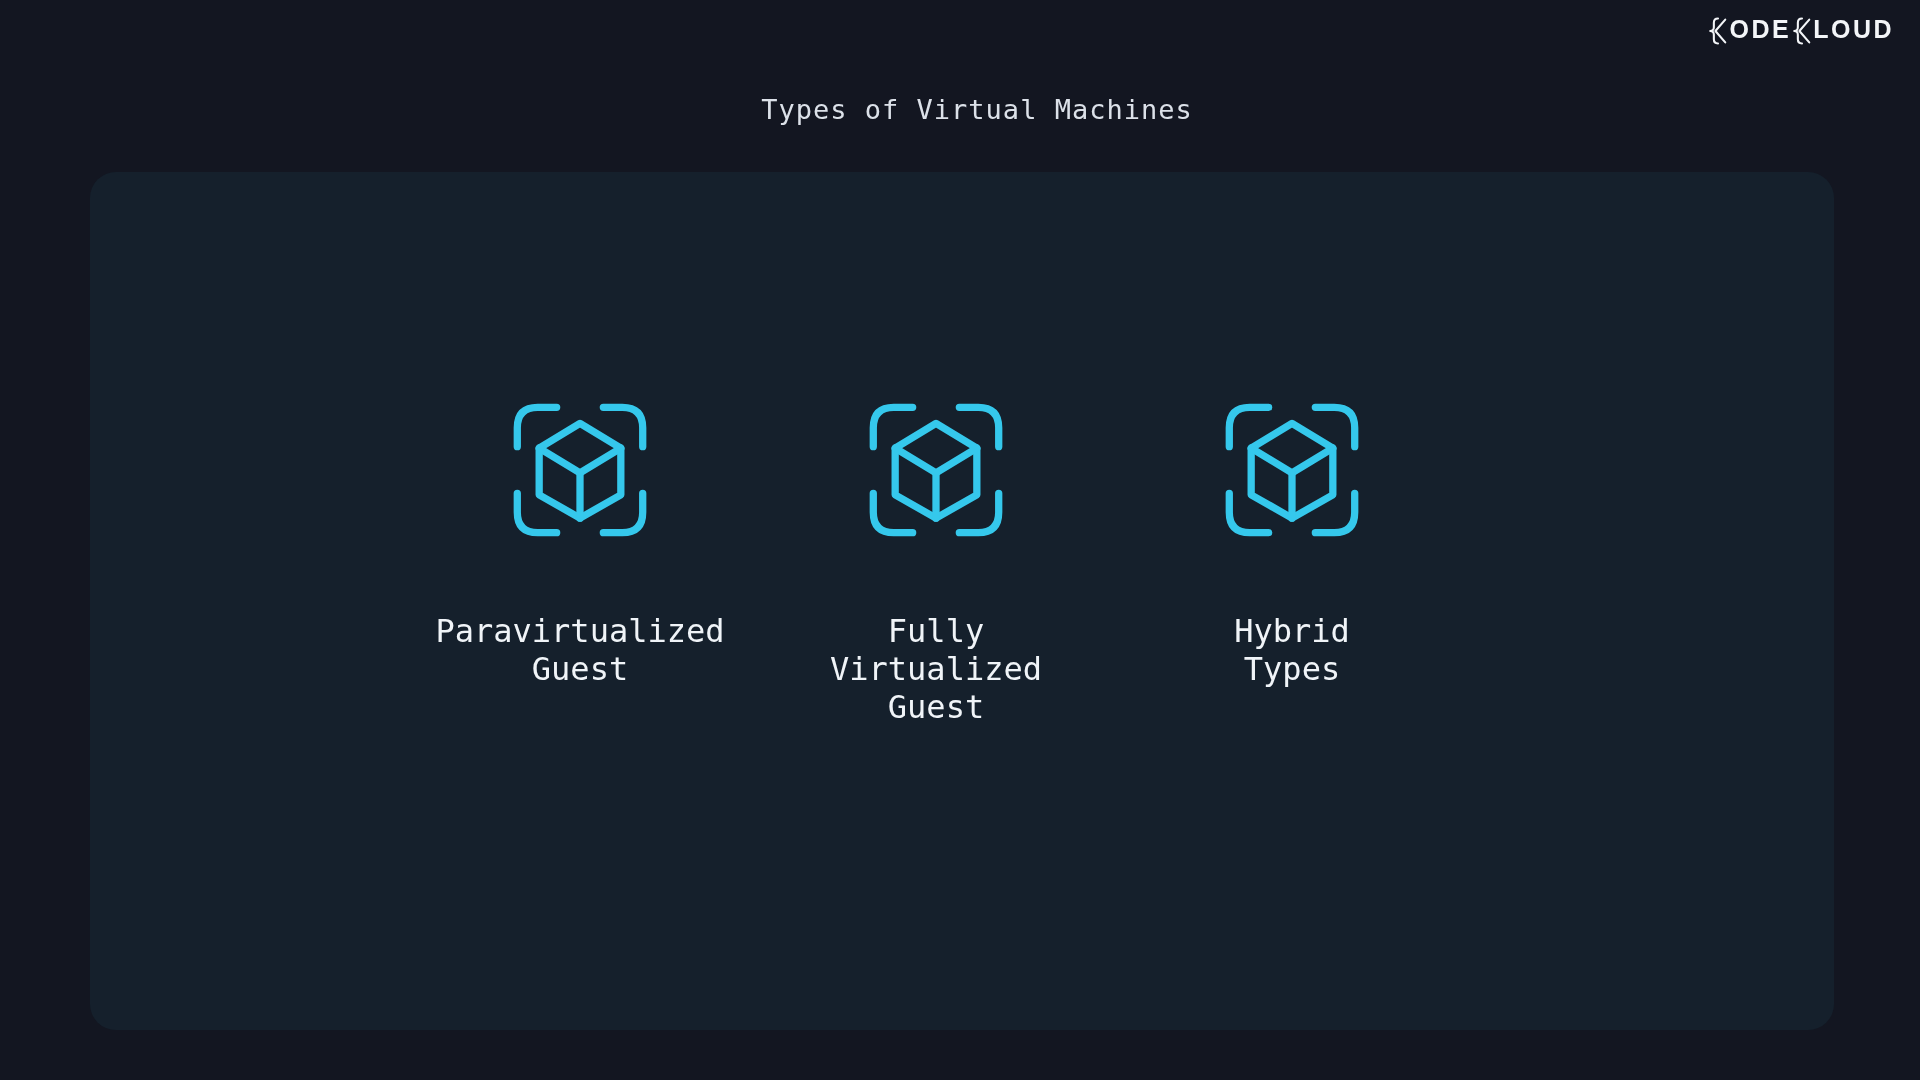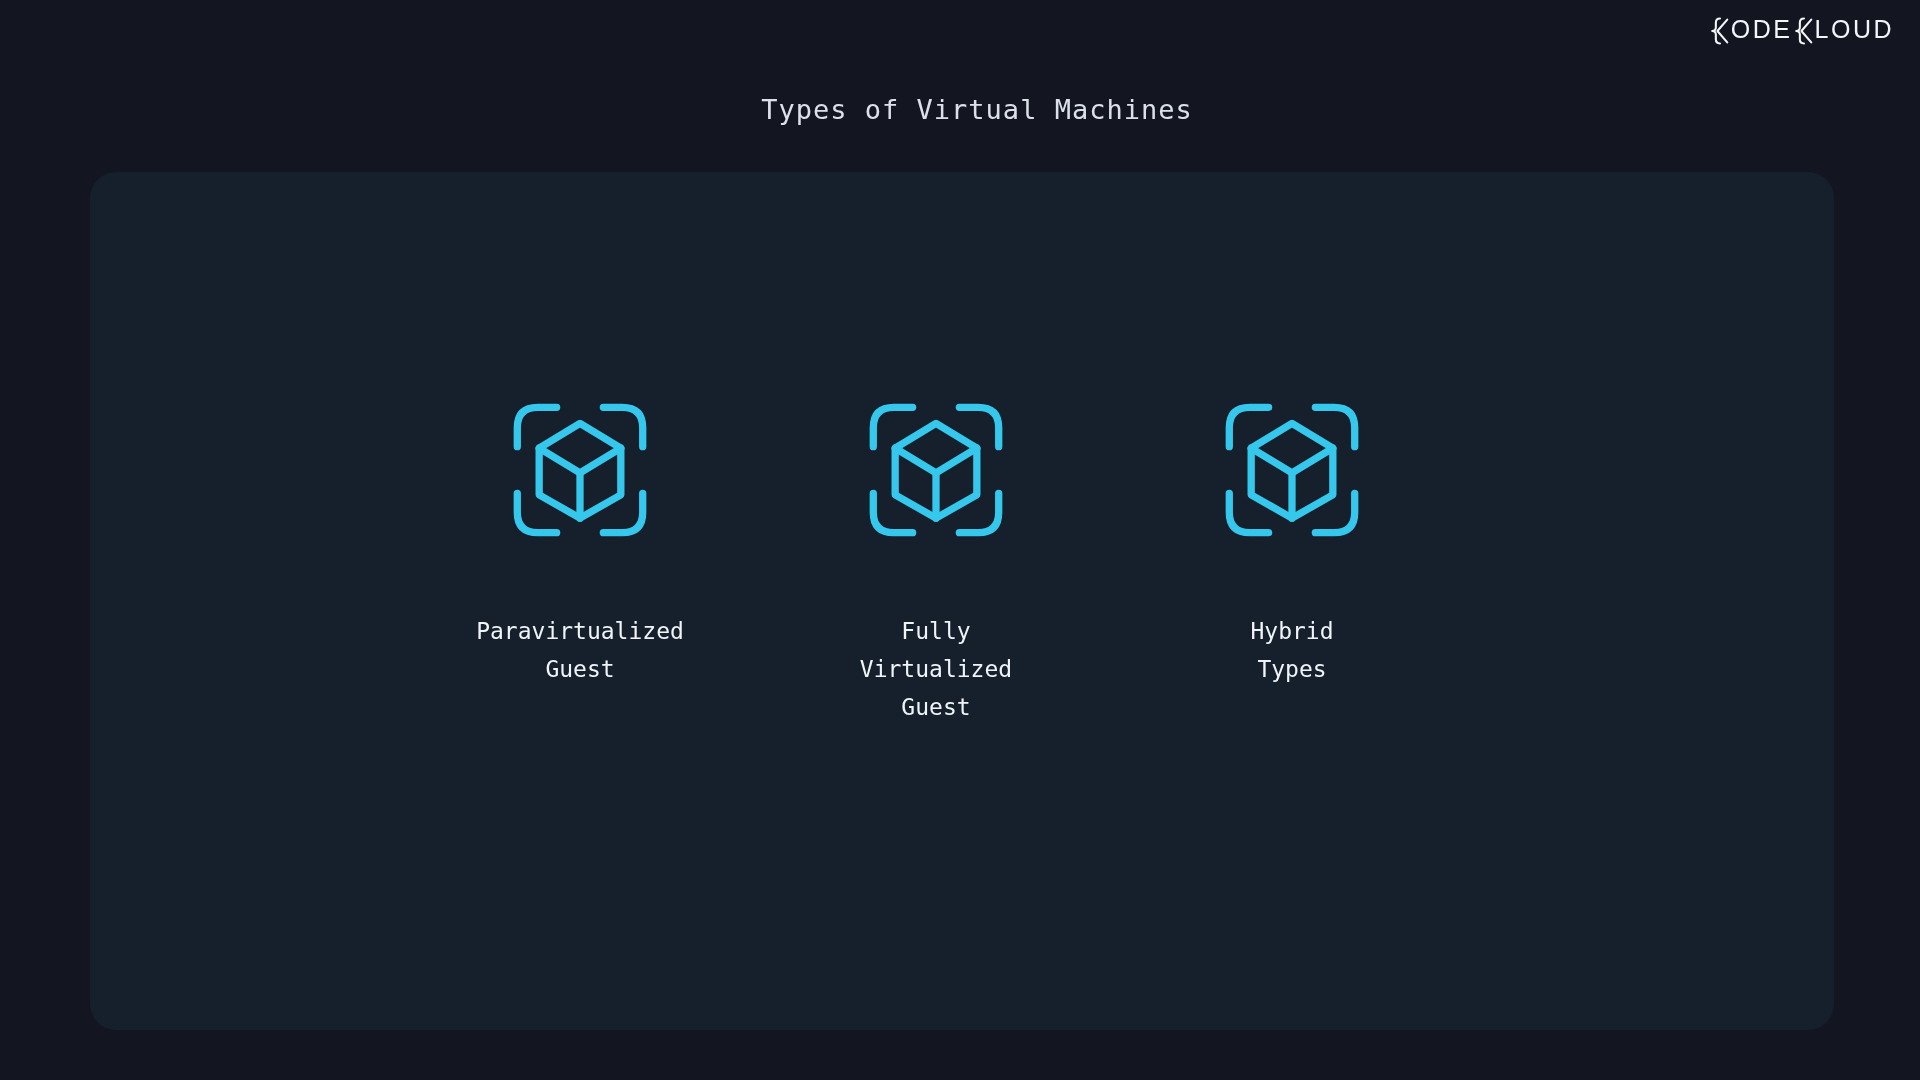--- a/index.html
+++ b/index.html
@@ -13,21 +13,21 @@
 
   
   .logo {
     position: absolute;
     top: 16px; right: 26px;
     display: flex;
     align-items: center;
     color: #f3f5f8;
     font-family: "Liberation Sans", sans-serif;
     font-size: 25px;
-    font-weight: 400;
+    font-weight: 700;
     letter-spacing: 2.5px;
     user-select: none;
   }
   .logo svg { display: block; margin: 0 1px; }
   .logo .seg { transform: translateY(-1px); }
 
   
   .page-title {
     position: absolute;
     top: 94px; left: 0; right: 0;
@@ -59,21 +59,21 @@
     width: 356px;
     display: flex;
     flex-direction: column;
     align-items: center;
   }
   .vm-icon { width: 140px; height: 140px; }
   .vm-icon svg { display: block; width: 140px; height: 140px; }
   .vm-label {
     margin-top: 72px;
     color: #f0f4f8;
-    font-size: 23px;
+    font-size: 32px;
     line-height: 38px;
     text-align: center;
     white-space: pre-line;
   }
 </style>
 </head>
 <body>
 
 <div class="logo">
   <span>

